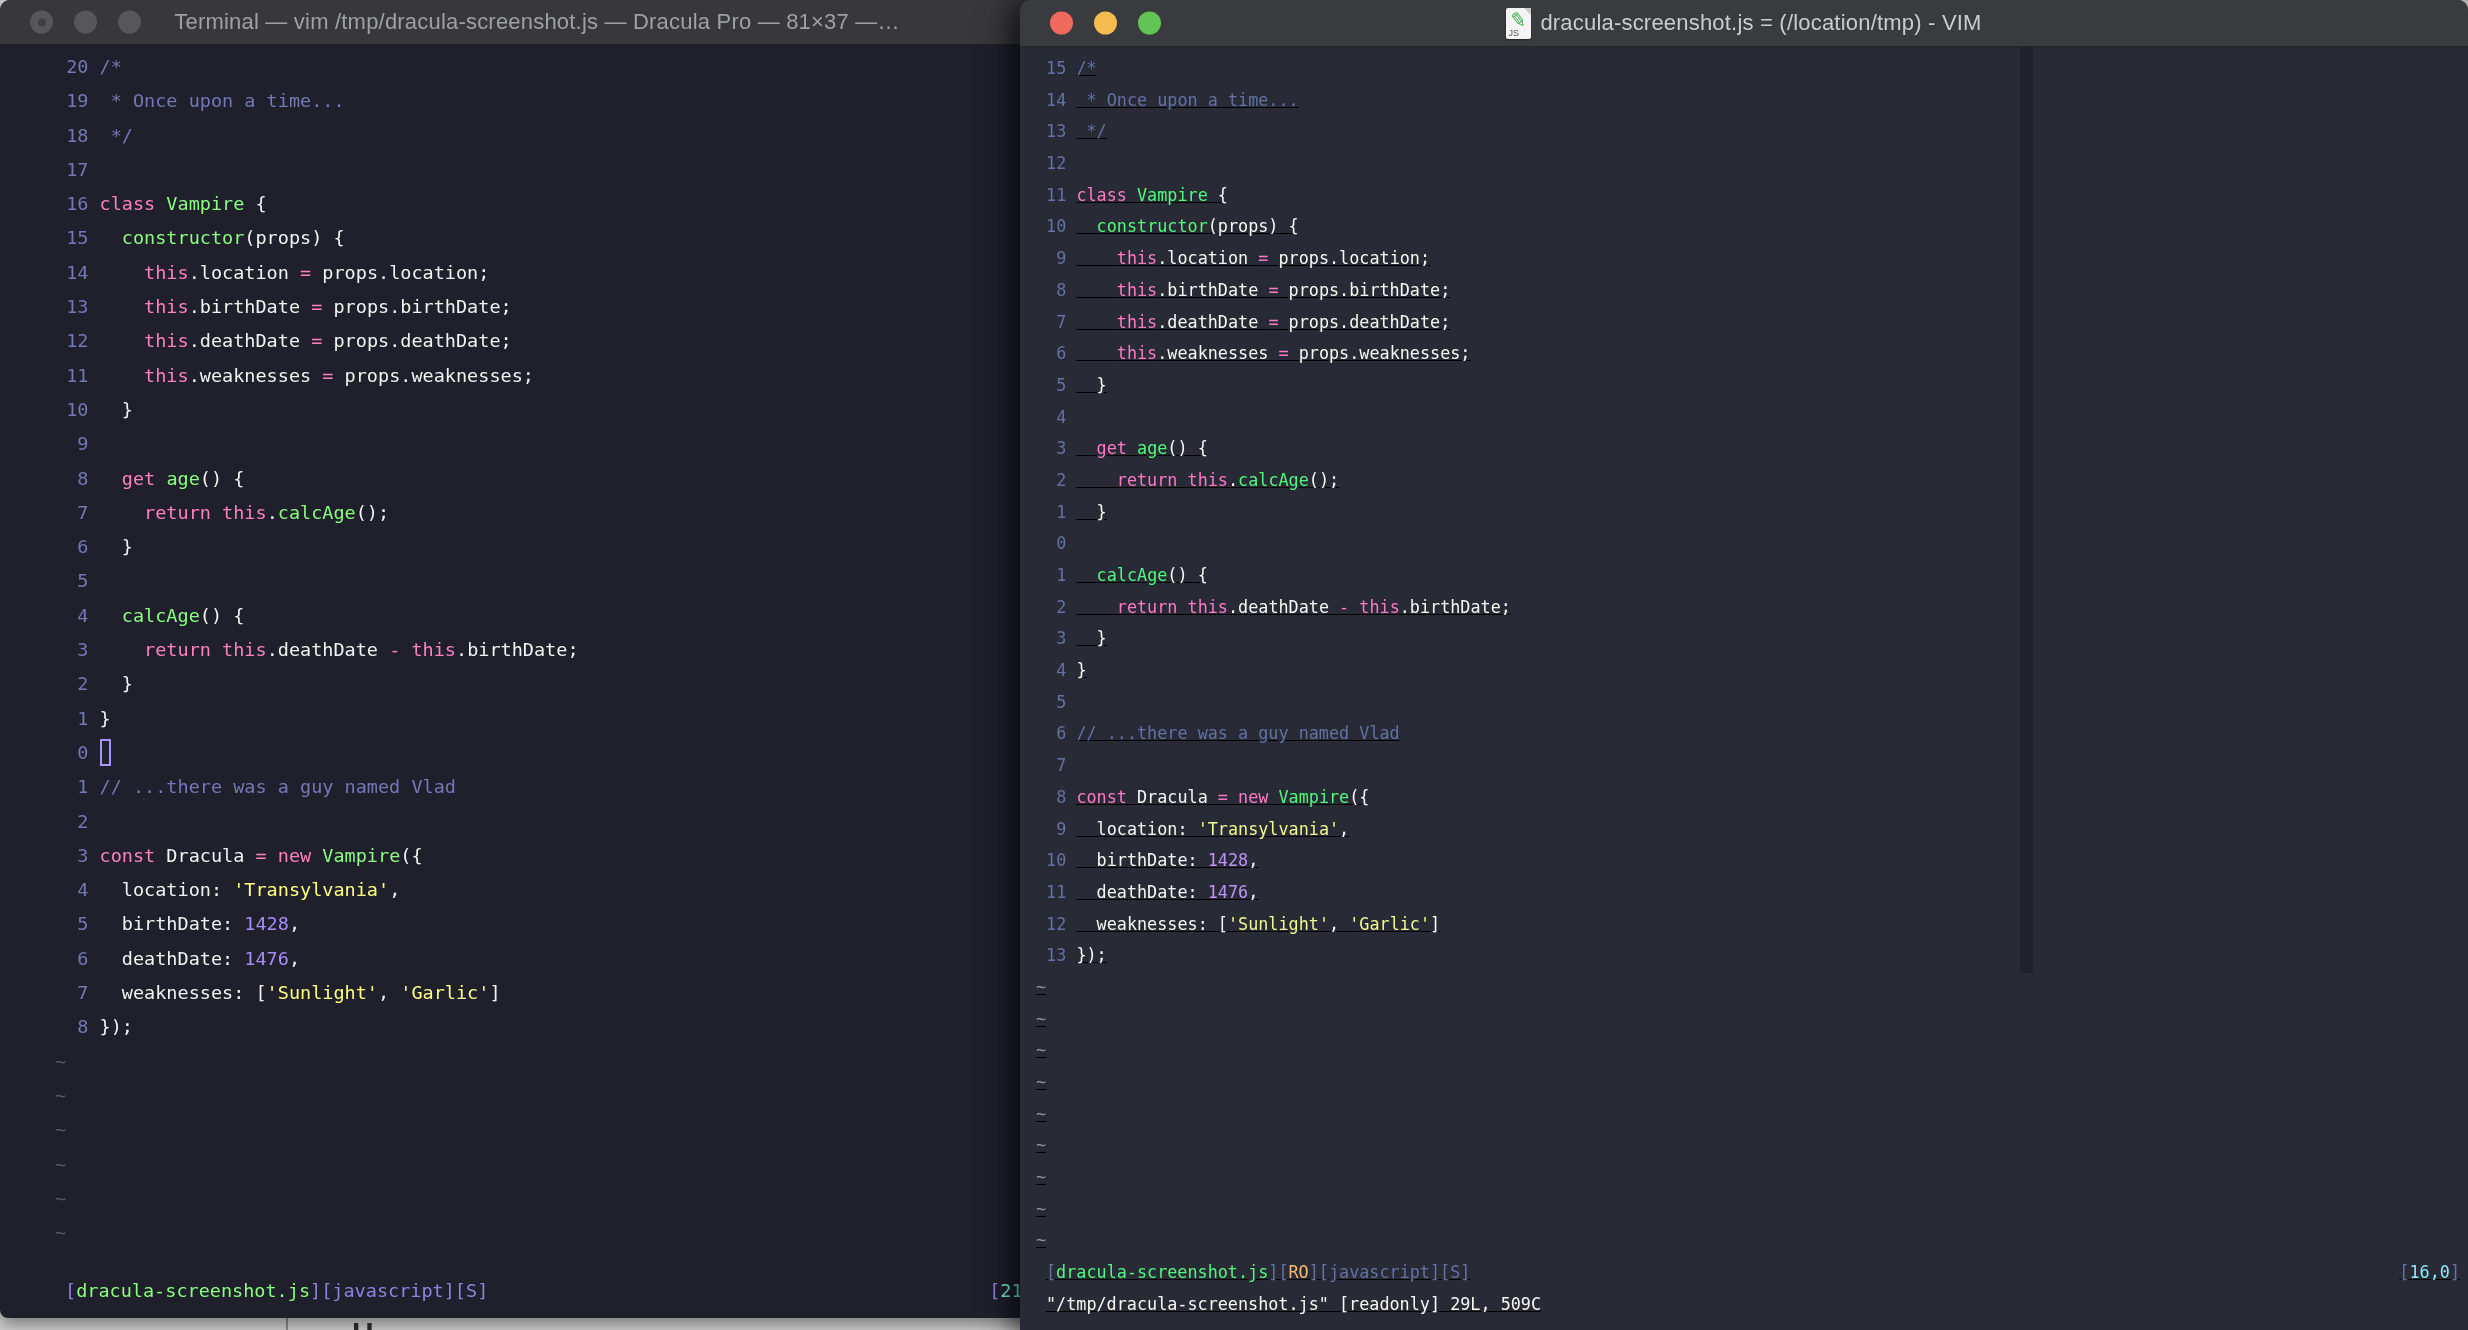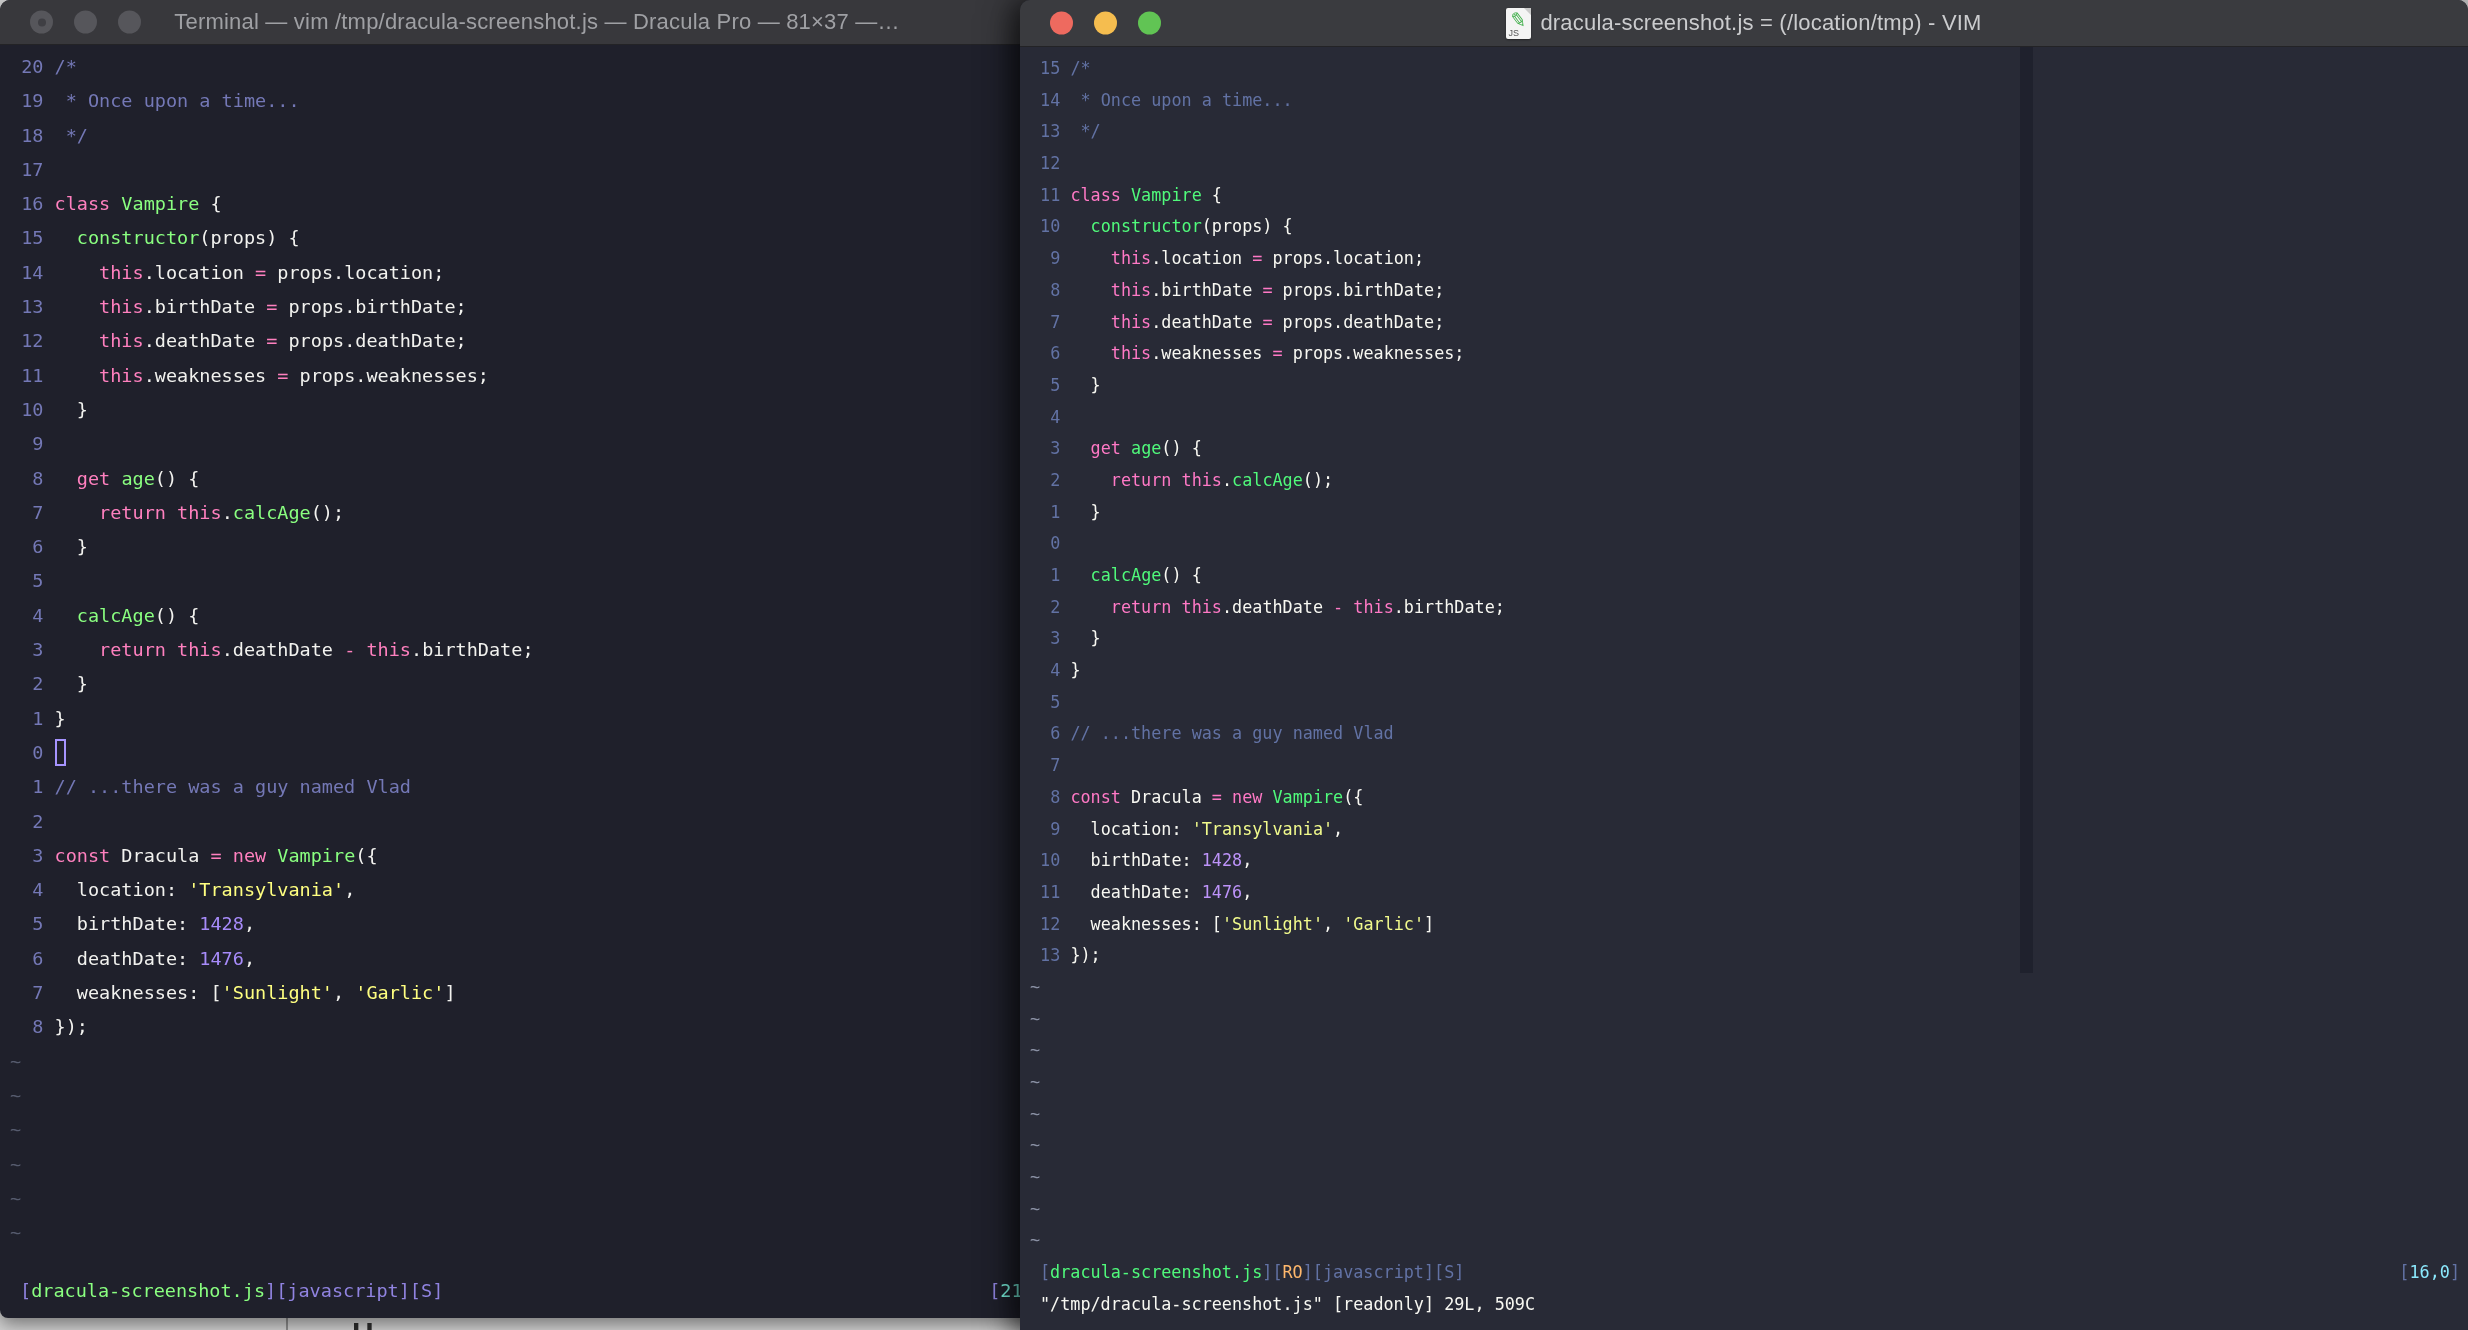--- a/index.html
+++ b/index.html
@@ -31,21 +31,21 @@
   .tilde{color:var(--tilde);}
   .hollow-cursor{position:absolute;left:4ch;top:3px;bottom:4px;width:1ch;border:2px solid #a694ff;box-sizing:border-box;}
   .statusrow{display:flex;justify-content:space-between;white-space:pre;}
   
   #win-left{left:0;top:0;width:1074px;height:1318px;background:#1f202b;border-radius:10px 0 8px 8px;
     box-shadow:0 6px 18px rgba(0,0,0,.45);}
   #win-left .titlebar{height:45px;background:#38383c;border-radius:10px 0 0 0;}
   #win-left .titlebar .title{color:#9fa0a4;}
   #win-left .light{background:#56565b;}
   #win-left .vimbody{top:45px;border-radius:0 0 8px 8px;
-    font-family:"DejaVu Sans Mono", monospace;font-size:18.5px;
+    font-family:"DejaVu Sans Mono", monospace;font-size:18.5px;padding-left:45px;
     --bg:#1f202b;--fg:#f2f2ef;--comment:#7478b6;--pink:#ff80bf;--green:#8aff80;--yellow:#ffff80;
     --purple:#a78bfa;--cyan:#80ffea;--linenr:#7478b6;--tilde:#565b6e;--br:#9083e0;--file:#8aff80;}
   #win-left .row{height:34.3px;line-height:34.3px;}
   #win-left .rows{padding:5px 0 0 10px;}
   #win-left .statuswrap{padding:0 18px 0 10px;margin-top:24px;}
   
   .scrollstrip{position:absolute;right:1px;top:45px;bottom:7px;width:26px;background:#252631;border-radius:0 0 8px 0;}
   .scrollwidget{position:absolute;left:2px;top:5px;width:20px;height:26px;border:2px solid #87888c;border-radius:5px;
     display:flex;flex-direction:column;justify-content:center;gap:4px;align-items:center;box-sizing:border-box;}
   .scrollwidget i{display:block;width:12px;height:2px;background:#87888c;}
@@ -53,21 +53,21 @@
   
   #win-right{left:1020px;top:0;width:1448px;height:1330px;background:#282a36;border-radius:10px 10px 0 0;
     box-shadow:-8px 0 26px rgba(0,0,0,.5), 0 10px 40px rgba(0,0,0,.5);}
   #win-right .titlebar{height:47px;background:#3a3b3f;border-radius:10px 10px 0 0;gap:9px;}
   #win-right .titlebar .title{color:#cbccce;}
   #win-right .vimbody{top:47px;
     font-family:"DejaVu Sans Mono", monospace;font-size:16.8px;
     --bg:#282a36;--fg:#f8f8f2;--comment:#6272a4;--pink:#ff79c6;--green:#50fa7b;--yellow:#f1fa8c;
     --purple:#bd93f9;--cyan:#8be9fd;--orange:#ffb86c;--linenr:#6272a4;--tilde:#8a90a4;--br:#6272a4;--file:#50fa7b;}
   #win-right .row{height:31.7px;line-height:31.7px;}
-  #win-right .rows{padding:6px 0 0 10px;}
+  #win-right .rows{padding:6px 0 0 16px;text-decoration:underline;}
   #win-right .statuswrap{padding:0 8px 0 10px;}
   #win-right .cmdline{color:var(--fg);}
   .vscroll-dark{position:absolute;left:1000px;top:0;width:13px;height:926px;background:#1f212d;}
   
   .doc-icon{position:relative;width:25px;height:31px;background:#f4f4f4;border-radius:2px;
     box-shadow:0 1px 2px rgba(0,0,0,.4);flex:0 0 auto;}
   .doc-icon .fold{position:absolute;right:0;top:0;width:8px;height:8px;background:#c9c9c9;
     clip-path:polygon(0 0,100% 100%,100% 0);}
   .doc-icon .js{position:absolute;left:2px;bottom:1px;font-size:9px;font-weight:normal;color:#555;}
   .doc-icon .pencil{position:absolute;left:4px;top:2px;color:#3fae49;font-size:20px;line-height:20px;transform:rotate(8deg);}

